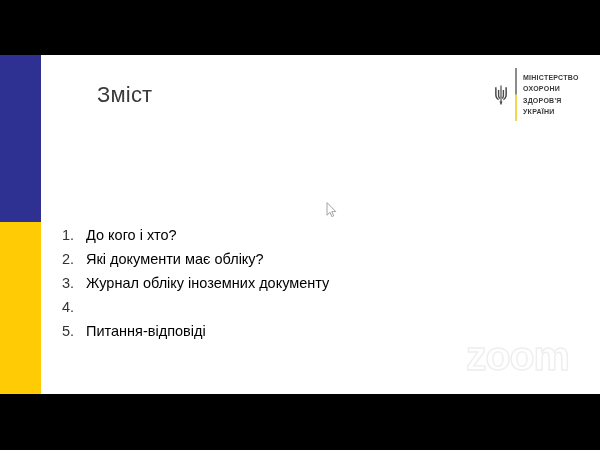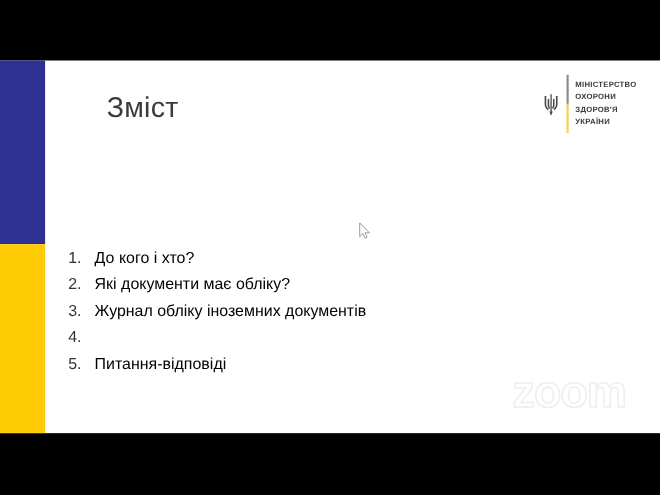--- a/index.html
+++ b/index.html
@@ -57,21 +57,21 @@
     width: 41px; height: 172px;
     background: #ffcb05;
   }
 
   
   #slide-title {
     position: absolute;
     left: 97px;
     top: 28px;
     margin: 0;
-    font-size: 26px;
+    font-size: 22px;
     font-weight: 400;
     color: #3b3b3b;
     letter-spacing: 0.2px;
     line-height: 1.1;
     text-align: right;
   }
 
   
   #logo {
     position: absolute;
@@ -198,21 +198,21 @@
       <li>
         <span class="item-number">1.</span>
         <span class="item-label">До кого і хто?</span>
       </li>
       <li>
         <span class="item-number">2.</span>
         <span class="item-label">Які документи має обліку?</span>
       </li>
       <li>
         <span class="item-number">3.</span>
-        <span class="item-label">Журнал обліку іноземних документів</span>
+        <span class="item-label">Журнал обліку іноземних документу</span>
       </li>
       <li>
         <span class="item-number">4.</span>
       </li>
       <li>
         <span class="item-number">5.</span>
         <span class="item-label">Питання-відповіді</span>
       </li>
     </ol>
 

